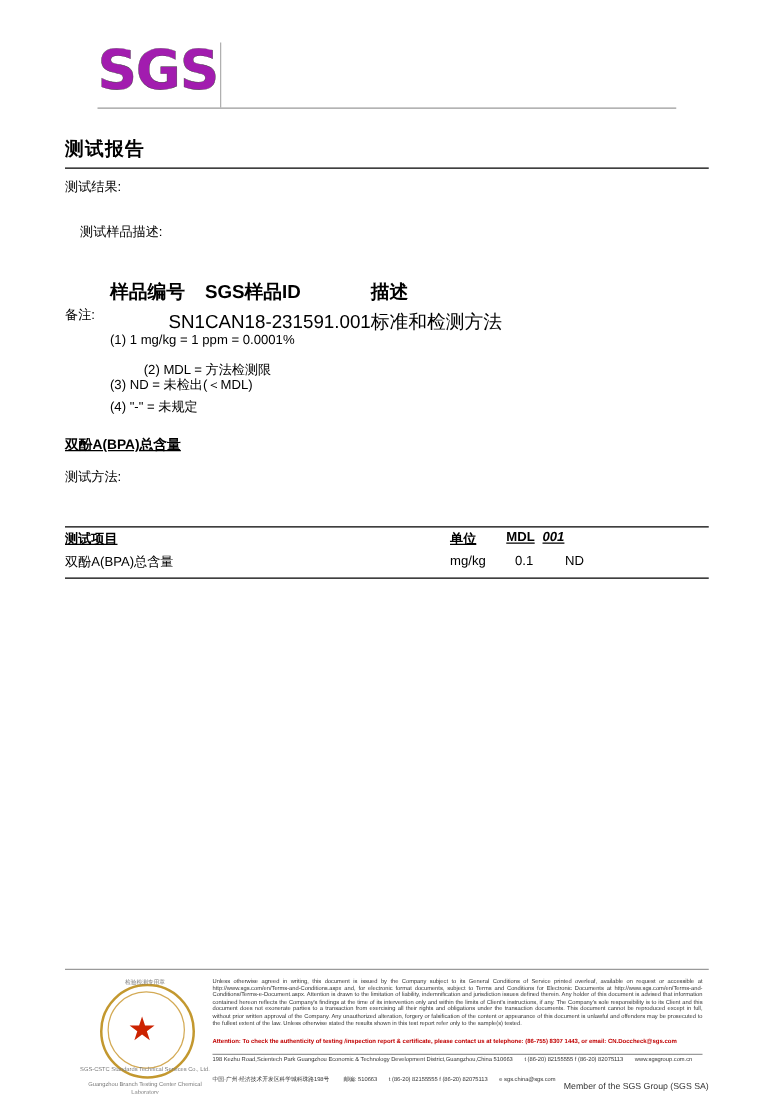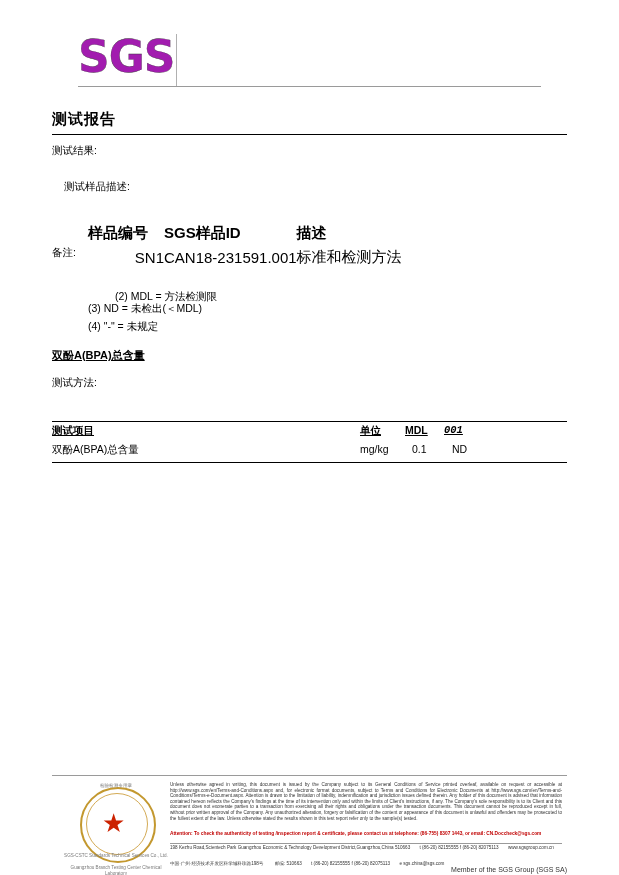--- a/index.html
+++ b/index.html
@@ -181,21 +181,21 @@
   }
   .res-cell {
     position: absolute;
     top: 443px;
     font-size: 10.5px;
     white-space: nowrap;
   }
   .h-item { left: 52px; text-decoration: underline; }
   .h-unit { left: 360px; text-decoration: underline; }
   .h-mdl  { left: 405px; text-decoration: underline; }
-  .h-001  { left: 444px; text-decoration: underline; font-style: italic; font-family: Liberation Mono, monospace; }
+  .h-001  { left: 434px; text-decoration: underline; font-style: italic; }
   .c-item { left: 52px; }
   .c-unit { left: 360px; }
   .c-mdl  { left: 412px; }
   .c-001  { left: 452px; }
 
   
   .footer-rule {
     position: absolute;
     left: 52px;
     top: 775px;
@@ -337,20 +337,21 @@
     <tbody>
       <tr>
         <td class="cell-center">SN1</td>
         <td>CAN18-231591.001</td>
         <td>标准和检测方法</td>
       </tr>
     </tbody>
   </table>
 
   <div class="t lbl-remarks">备注:</div>
+  <div class="t remark r1">(1) 1 mg/kg = 1 ppm = 0.0001%</div>
   <div class="t remark r2">(2) MDL = 方法检测限</div>
   <div class="t remark r3">(3) ND = 未检出(＜MDL)</div>
   <div class="t remark r4">(4) "-" = 未规定</div>
 
   <div class="section-head">双酚A(BPA)总含量</div>
 
   <div class="t lbl-method">测试方法:</div>
 
   <div class="res-rule-top"></div>
   <div class="res-head h-item">测试项目</div>

